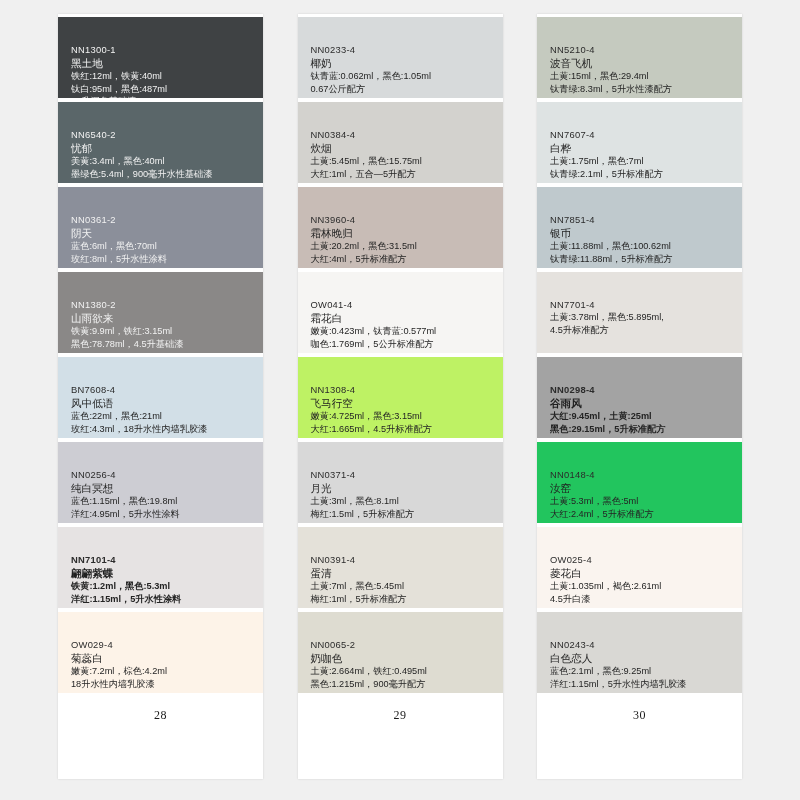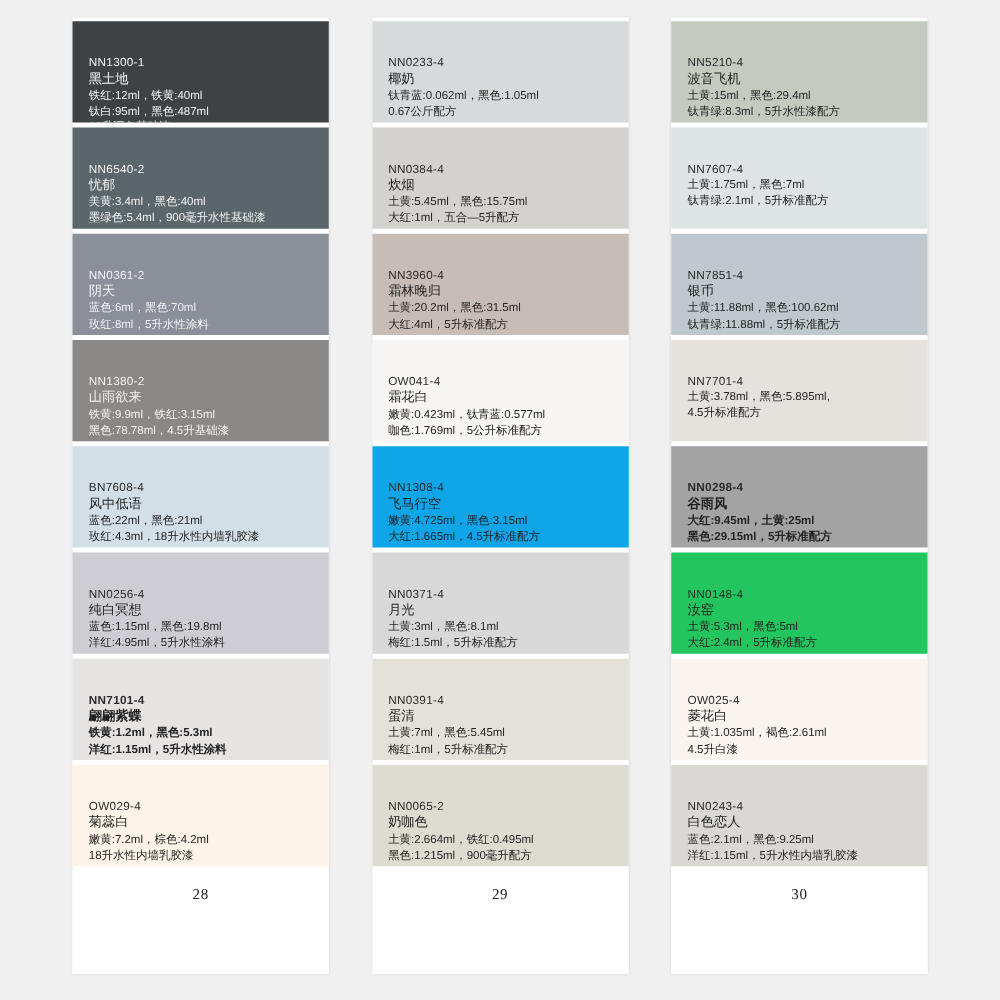--- a/index.html
+++ b/index.html
@@ -209,21 +209,21 @@
           </div>
         </div>
         <div class="swatch" style="background: rgb(246, 245, 243);">
           <div class="swatch-text">
             <div class="sw-code">OW041-4</div>
             <div class="sw-name">霜花白</div>
             <div class="sw-line">嫩黄:0.423ml，钛青蓝:0.577ml</div>
             <div class="sw-line">咖色:1.769ml，5公升标准配方</div>
           </div>
         </div>
-        <div class="swatch" style="background: #0ea5e9;">
+        <div class="swatch" style="background: #bef264;">
           <div class="swatch-text">
             <div class="sw-code">NN1308-4</div>
             <div class="sw-name">飞马行空</div>
             <div class="sw-line">嫩黄:4.725ml，黑色:3.15ml</div>
             <div class="sw-line">大红:1.665ml，4.5升标准配方</div>
           </div>
         </div>
         <div class="swatch" style="background: rgb(216, 216, 216);">
           <div class="swatch-text">
             <div class="sw-code">NN0371-4</div>
@@ -257,20 +257,21 @@
           <div class="swatch-text">
             <div class="sw-code">NN5210-4</div>
             <div class="sw-name">波音飞机</div>
             <div class="sw-line">土黄:15ml，黑色:29.4ml</div>
             <div class="sw-line">钛青绿:8.3ml，5升水性漆配方</div>
           </div>
         </div>
         <div class="swatch" style="background: rgb(222, 227, 227);">
           <div class="swatch-text">
             <div class="sw-code">NN7607-4</div>
+            <div class="sw-name">白桦</div>
             <div class="sw-line">土黄:1.75ml，黑色:7ml</div>
             <div class="sw-line">钛青绿:2.1ml，5升标准配方</div>
           </div>
         </div>
         <div class="swatch" style="background: rgb(191, 201, 205);">
           <div class="swatch-text">
             <div class="sw-code">NN7851-4</div>
             <div class="sw-name">银币</div>
             <div class="sw-line">土黄:11.88ml，黑色:100.62ml</div>
             <div class="sw-line">钛青绿:11.88ml，5升标准配方</div>

